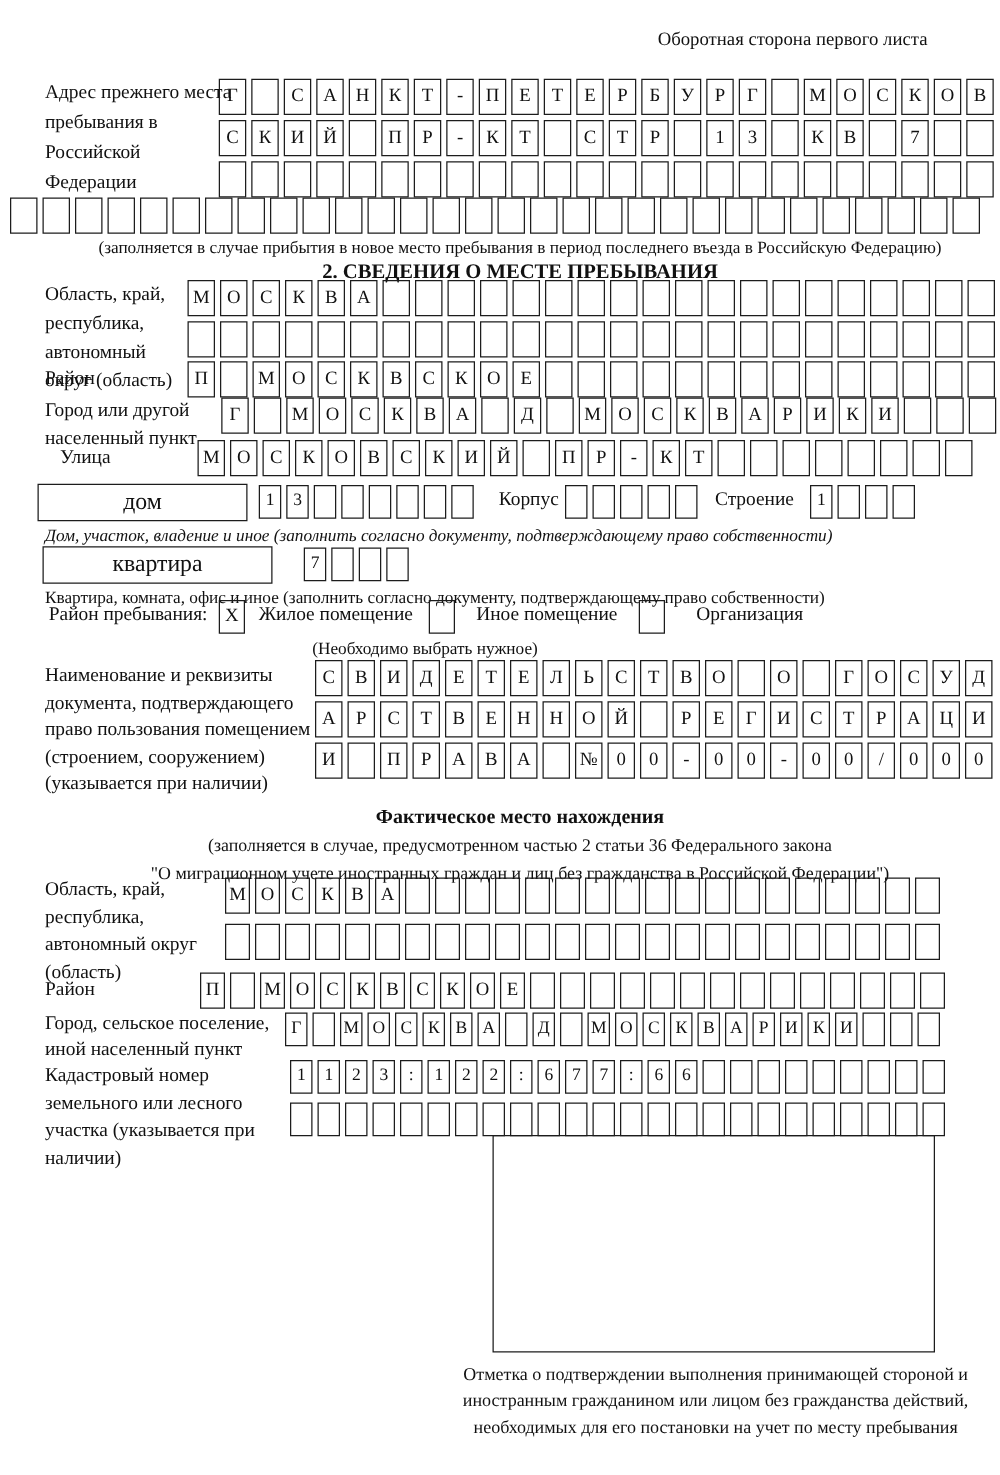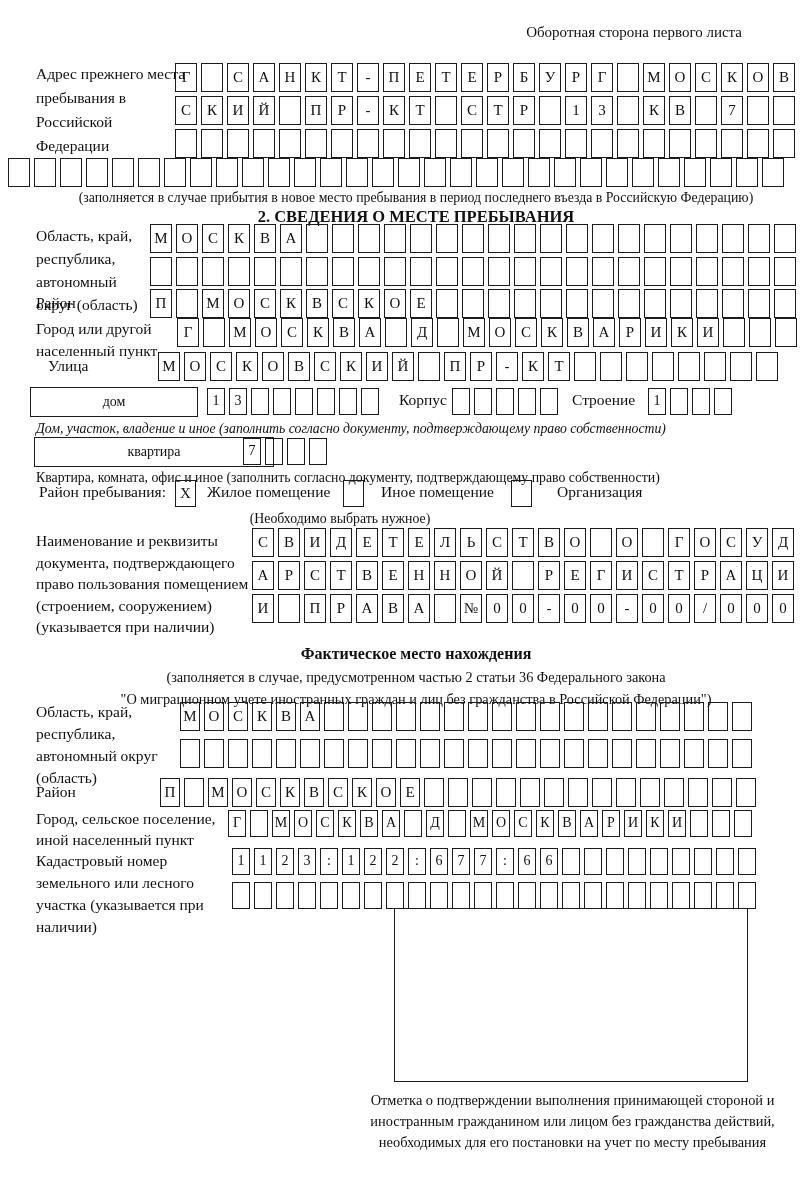--- a/index.html
+++ b/index.html
@@ -18,21 +18,21 @@
     width:22px;height:29px;margin-right:4px;
     border:1.7px solid #1c1c1c;
     text-align:center;line-height:26px;font-size:15px;
     font-family:"Liberation Serif","DejaVu Serif",serif;
   }
   .md .cell{width:20px;}
   .sm .cell{width:18px;height:27px;line-height:24px;font-size:14px;}
   
   .wbox{
     box-sizing:border-box;border:1.7px solid #1c1c1c;height:30px;
-    text-align:center;line-height:27px;font-size:14px;
+    text-align:center;line-height:27px;font-size:19px;
   }
   .checkbox{
     box-sizing:border-box;width:21px;height:27px;border:1.7px solid #1c1c1c;
     text-align:center;line-height:25px;font-size:15px;
   }
   .note{font-size:13.8px;}
   .lbl{line-height:23px;}
   
   #hdr{top:24px;right:58px;font-size:15px;}
   #prev-label{left:36px;top:62px;width:152px;line-height:24px;}
@@ -51,21 +51,21 @@
   #city-r1{left:177px;top:318px;}
   #street-label{left:36px;top:354px;margin-left:12px;}
   #street-r1{left:158px;top:352px;}
   #house-box{left:30px;top:387px;width:168px;}
   #house-cells{left:207px;top:388px;}
   #korpus-label{left:399px;top:391px;}
   #korpus-cells{left:452px;top:388px;}
   #stroenie-label{left:572px;top:391px;}
   #stroenie-cells{left:648px;top:388px;}
   #house-note{left:36px;top:421px;font-style:italic;}
-  #apt-box{left:34px;top:437px;width:240px;}
+  #apt-box{left:34px;top:437px;width:184px;}
   #apt-cells{left:243px;top:438px;}
   #apt-note{left:36px;top:470px;}
   #stay-label{left:39px;top:483px;}
   #stay-cb1{left:175px;top:480px;}
   #stay-o1{left:207px;top:483px;}
   #stay-cb2{left:343px;top:480px;}
   #stay-o2{left:381px;top:483px;}
   #stay-cb3{left:511px;top:480px;}
   #stay-o3{left:557px;top:483px;}
   #stay-note{left:170px;top:511px;width:340px;text-align:center;}

